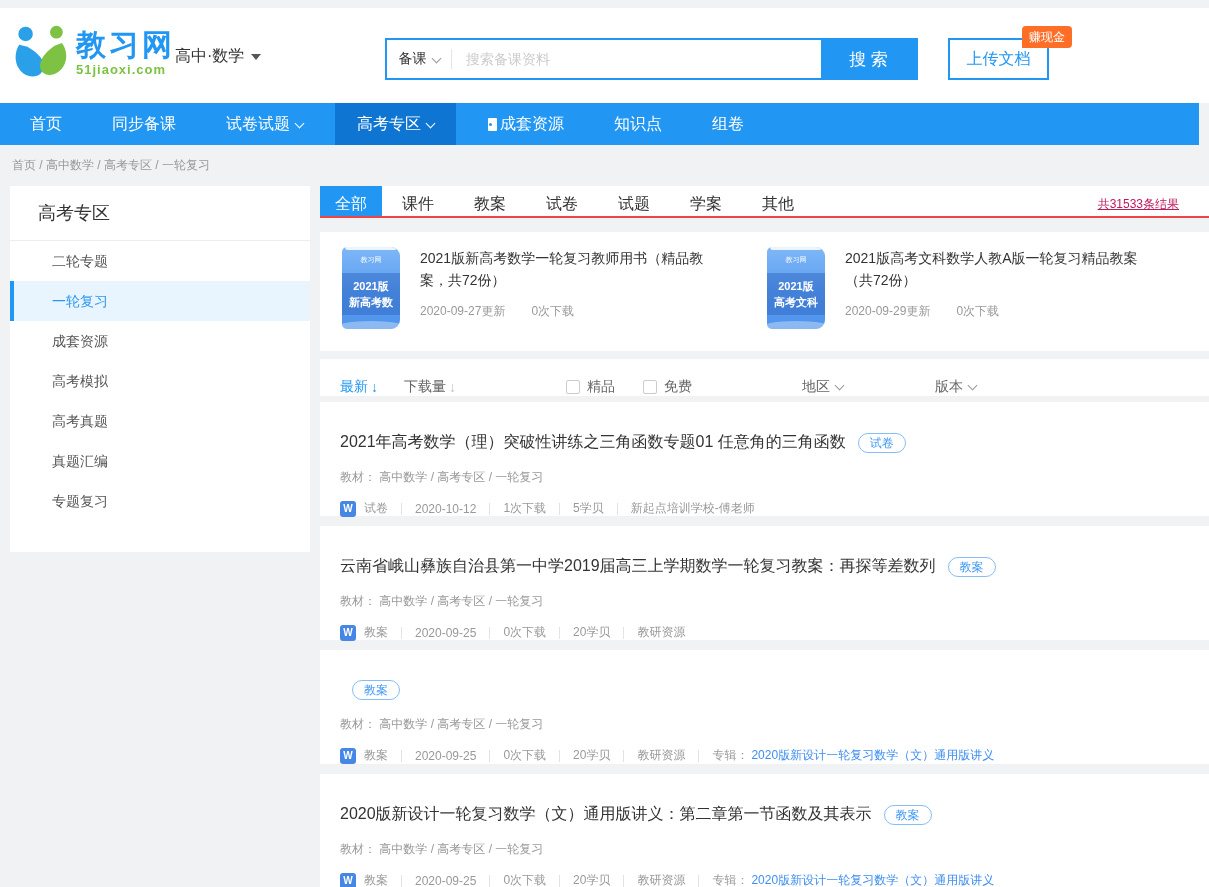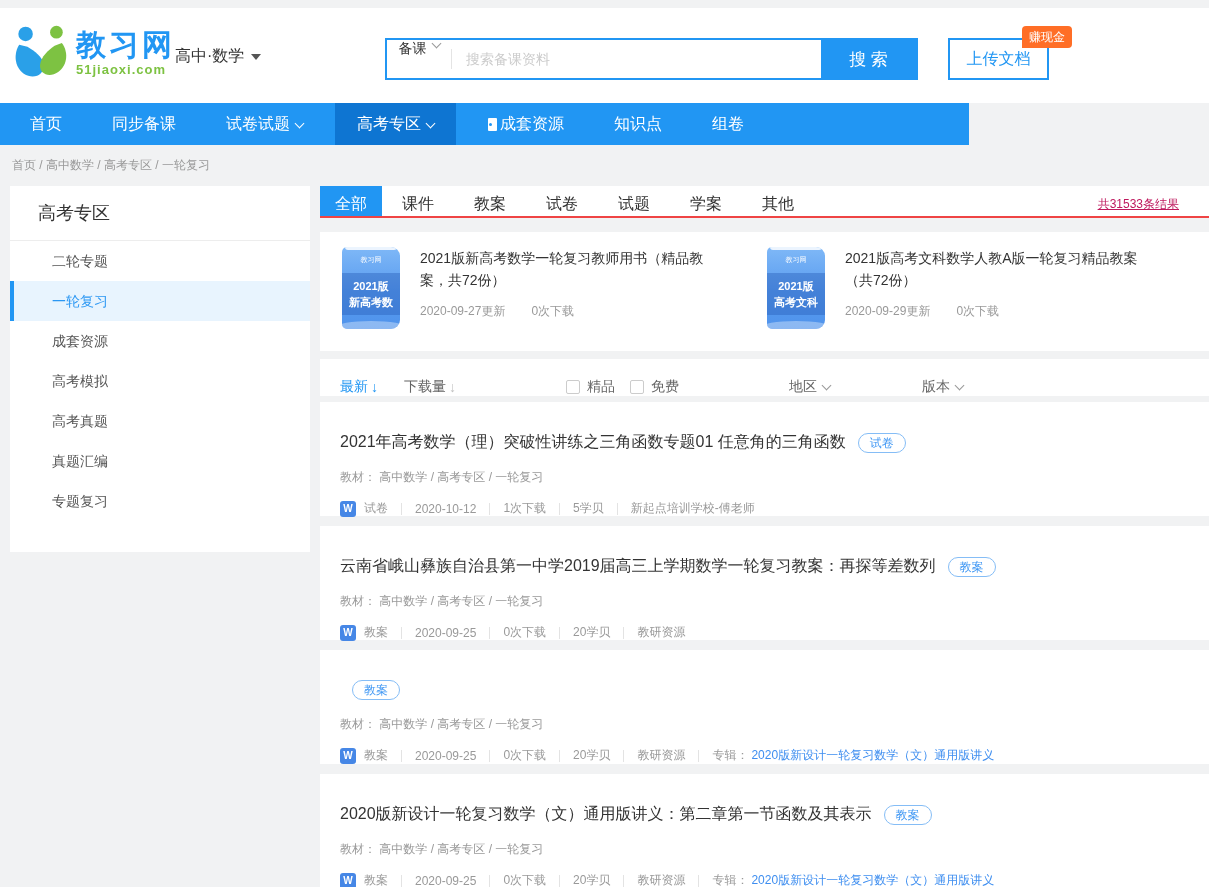--- a/index.html
+++ b/index.html
@@ -9,32 +9,32 @@
   
   .header { position:absolute; top:8px; left:0; width:1209px; height:95px; background:#fff; }
   .brand { position:absolute; left:12px; top:16px; display:flex; align-items:center; cursor:pointer; }
   .brand svg { width:58px; height:58px; }
   .brand-text { margin-left:6px; }
   .brand-name { font-size:30px; font-weight:bold; color:#2196f3; letter-spacing:3px; line-height:32px; }
   .brand-domain { font-size:13px; font-weight:bold; color:#7dc242; letter-spacing:1px; margin-top:1px; }
   .subject { position:absolute; left:175px; top:38px; font-size:16px; color:#333; cursor:pointer; }
   .tri-down { display:inline-block; width:0; height:0; border-left:5px solid transparent; border-right:5px solid transparent; border-top:6px solid #555; margin-left:7px; vertical-align:1px; }
   .searchbox { position:absolute; left:385px; top:30px; width:533px; height:42px; border:2px solid #2196f3; background:#fff; display:flex; align-items:stretch; }
-  .scope { width:64px; display:flex; align-items:flex-start; justify-content:center; font-size:14px; color:#333; cursor:pointer; }
+  .scope { width:64px; display:flex; align-items:center; justify-content:center; font-size:14px; color:#333; cursor:pointer; }
   .chev { display:inline-block; width:7px; height:7px; border-right:1.5px solid #999; border-bottom:1.5px solid #999; transform:rotate(45deg); margin-left:6px; margin-bottom:2px; }
   .chev-white { border-color:#fff; }
   .vdiv { width:1px; background:#e4e4e4; margin:9px 0; }
   .search-input { flex:1; border:none; outline:none; font-size:14px; padding:0 14px; color:#333; font-family:inherit; }
   .search-input::placeholder { color:#ccc; }
   .search-btn { width:95px; border:none; background:#2196f3; color:#fff; font-size:17px; cursor:pointer; font-family:inherit; }
   .upload-btn { position:absolute; left:948px; top:30px; width:101px; height:42px; background:#fff; border:2px solid #2196f3; color:#2196f3; font-size:16px; cursor:pointer; font-family:inherit; }
   .cash-badge { position:absolute; left:1022px; top:18px; background:#ff6e26; color:#fff; font-size:12px; line-height:12px; padding:5px 7px; border-radius:4px 4px 4px 0; }
 
   
-  .navbar { position:absolute; top:103px; left:0; width:969px; height:42px; background:#2196f3; display:flex; align-items:stretch; padding-left:12px; }
+  .navbar { position:absolute; top:103px; left:0; width:1199px; height:42px; background:#2196f3; display:flex; align-items:stretch; padding-left:12px; }
   .nav-item { display:flex; align-items:center; padding:0 18px; margin-right:14px; color:#fff; font-size:16px; cursor:pointer; }
   .nav-item.active { background:#0e75d2; padding:0 22px; }
   .pkg-icon { position:relative; width:9px; height:13px; background:#fff; border-radius:1px; margin-right:3px; }
   .pkg-icon::after { content:""; position:absolute; left:1px; top:5px; width:3px; height:3px; border-radius:50%; background:#2196f3; }
 
   
   .breadcrumb { position:absolute; top:145px; left:12px; height:41px; line-height:41px; font-size:12px; color:#999; cursor:pointer; }
 
   
   .sidebar { position:absolute; left:10px; top:186px; width:300px; height:366px; background:#fff; }
@@ -61,21 +61,21 @@
   .card-meta { margin-top:12px; font-size:12px; color:#999; display:flex; gap:26px; }
 
   .filterbar { margin-top:8px; height:37px; background:#fff; display:flex; align-items:flex-end; font-size:14px; color:#666; }
   .sort { display:flex; align-items:center; cursor:pointer; }
   .sort-newest { margin-left:20px; color:#2196f3; }
   .sort-newest .sort-icon::after { content:"\2193"; color:#2196f3; font-weight:bold; margin-left:3px; }
   .sort-downloads { margin-left:26px; color:#666; }
   .sort-downloads .sort-icon::after { content:"\2193"; color:#c3c3c3; margin-left:3px; }
   .chkwrap { display:flex; align-items:center; cursor:pointer; }
   .chk-premium { margin-left:110px; }
-  .chk-free { margin-left:15px; }
+  .chk-free { margin-left:28px; }
   .chkbox { display:inline-block; width:14px; height:14px; border:1px solid #ccc; background:#fff; border-radius:2px; margin-right:7px; }
   .dd { display:flex; align-items:center; cursor:pointer; }
   .dd-region { margin-left:110px; }
   .dd-version { margin-left:92px; }
   .dd .chev { margin-bottom:3px; }
 
   .result-item { margin-top:10px; height:114px; background:#fff; padding:30px 20px 0 20px; }
   .result-item.first { margin-top:6px; }
   .item-title-row { display:flex; align-items:center; }
   .item-title { font-size:16px; color:#333; cursor:pointer; white-space:nowrap; }

